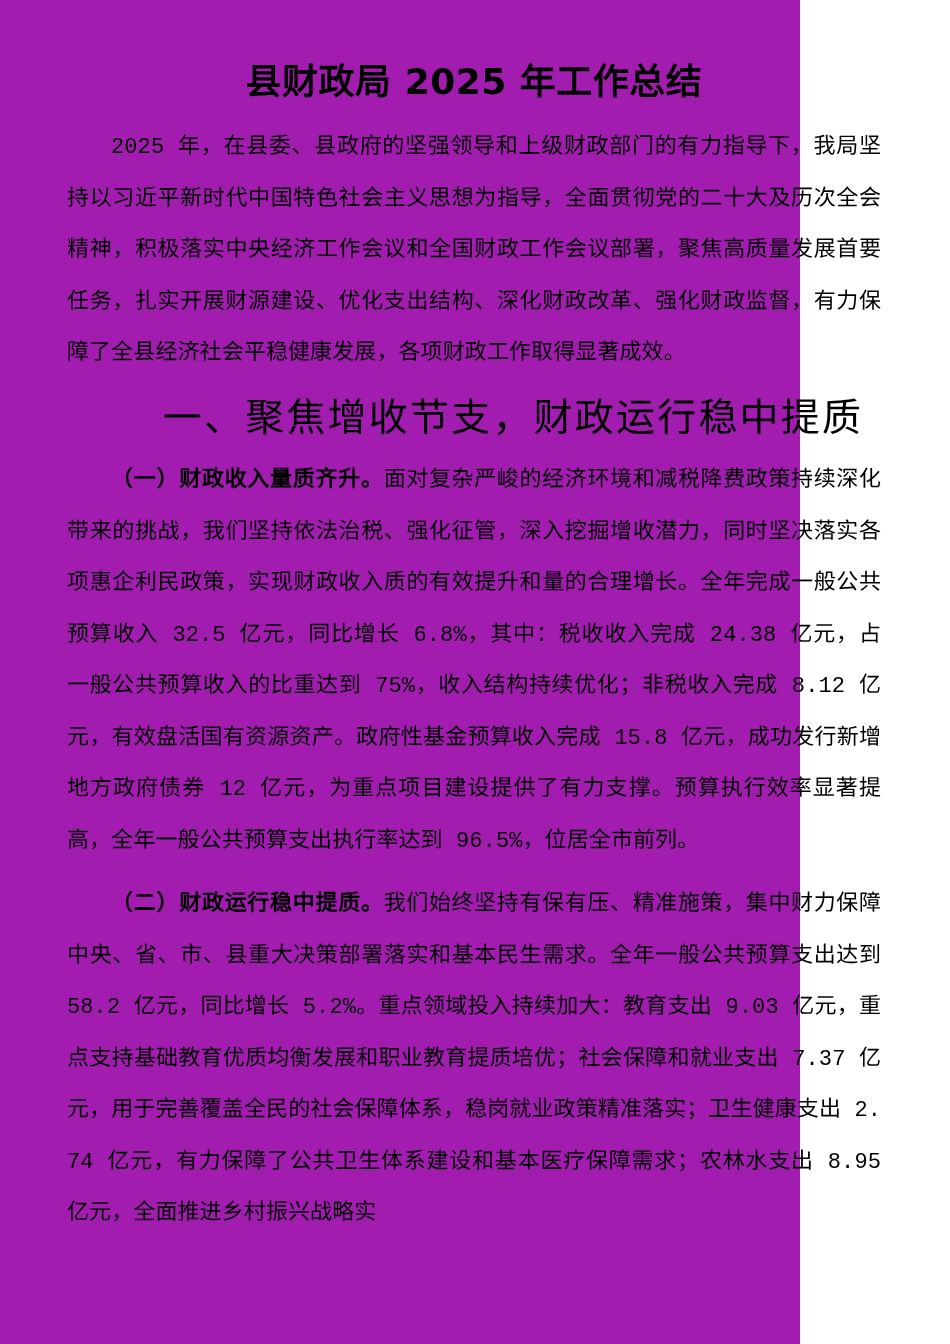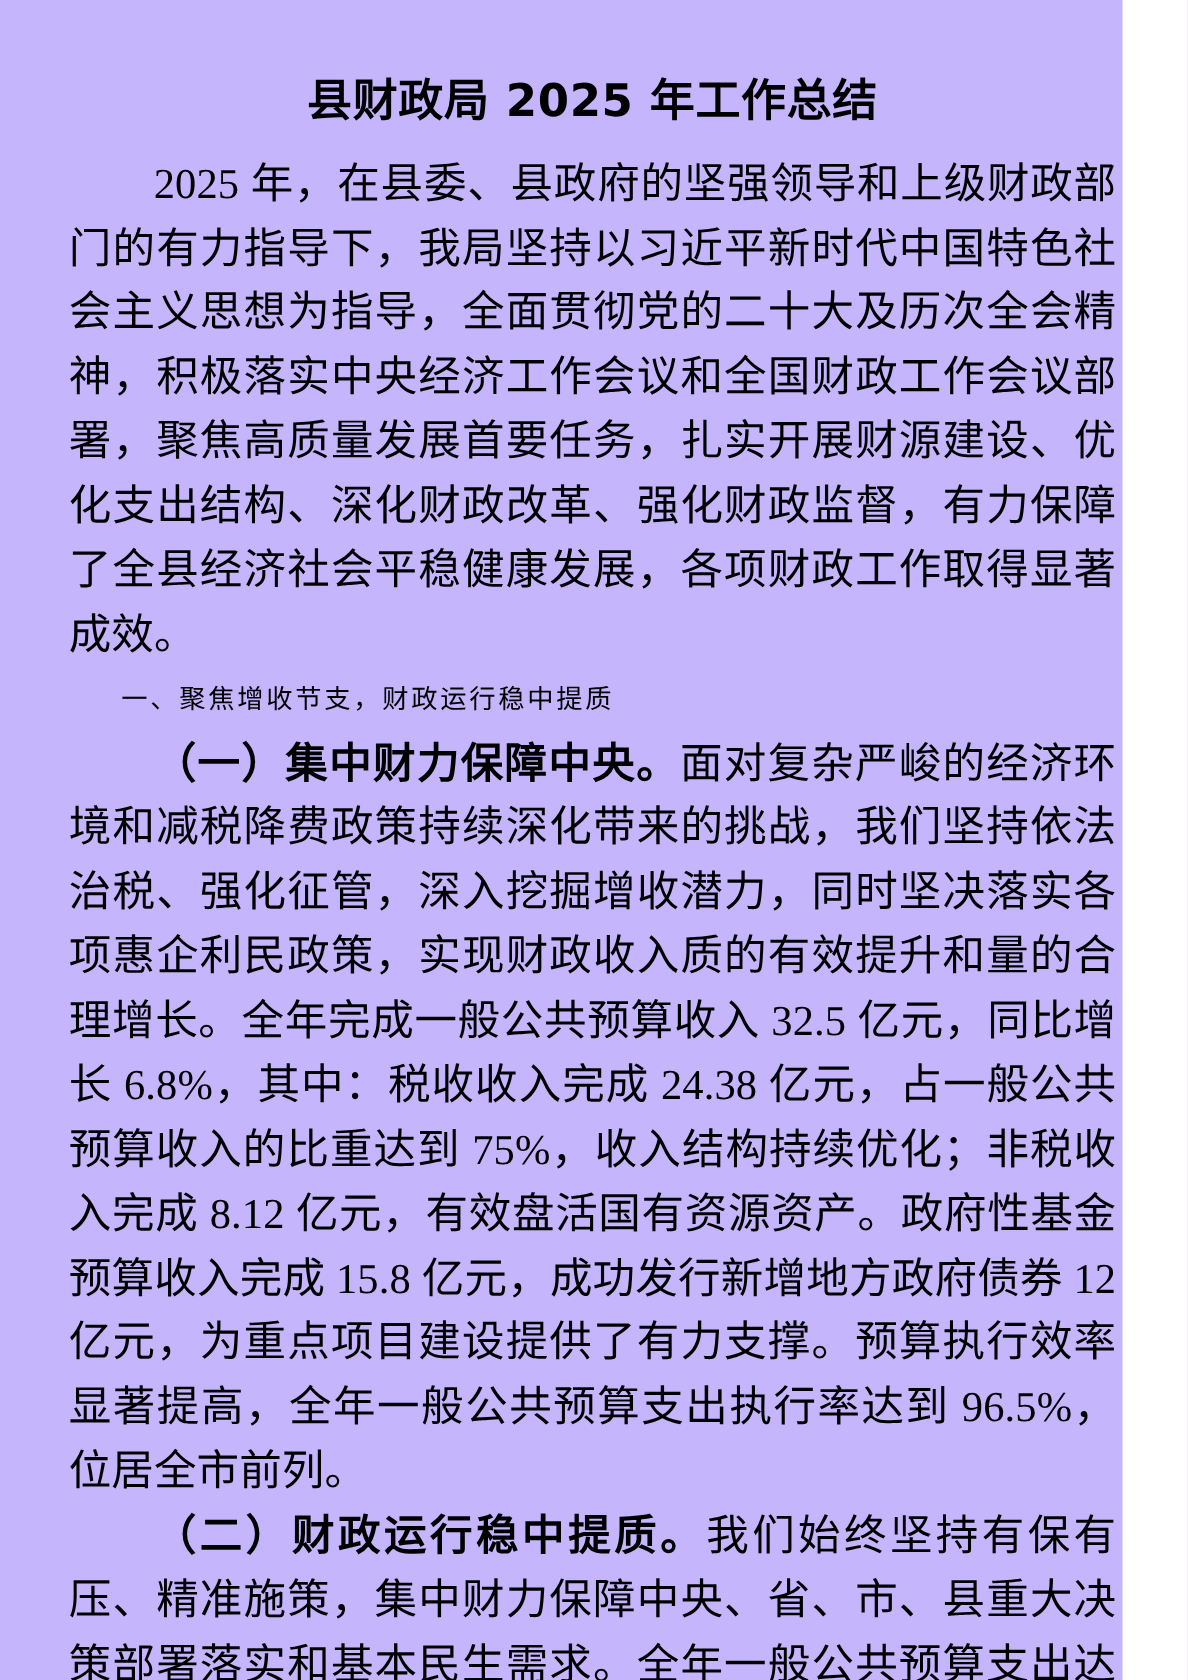--- a/index.html
+++ b/index.html
@@ -12,23 +12,23 @@
     width: 950px;
     height: 1344px;
     overflow: hidden;
     font-family: "Liberation Sans", "DejaVu Sans", sans-serif;
     color: #000000;
     -webkit-font-smoothing: antialiased;
   }
 
   .page {
     position: relative;
-    width: 898px;
+    width: 800px;
     height: 1344px;
-    background: #c4b5fd;
+    background: #a21caf;
     box-sizing: border-box;
     padding: 0;
   }
 
   .doc-body {
     position: absolute;
     left: 55px;
     top: 0;
     width: 838px;
   }
@@ -41,66 +41,66 @@
     font-size: 36px;
     line-height: 52px;
     font-weight: 700;
     letter-spacing: 0.5px;
     white-space: nowrap;
     font-family: "DejaVu Sans", "Liberation Sans", sans-serif;
   }
 
   
   .para {
-    margin: 0;
-    font-size: 34px;
+    margin: 12px;
+    font-size: 22px;
     line-height: 51.5px;
     text-align: justify;
     text-justify: inter-ideograph;
     text-align-last: left;
     letter-spacing: 0.1px;
     word-break: break-all;
-    font-family: Liberation Serif, serif;
+    font-family: Liberation Mono, monospace;
   }
 
   .para.indent {
     text-indent: 2em;
   }
 
   .para.first-body {
     margin-top: 14px;
   }
 
   
   .section-heading {
     margin: 0;
-    font-size: 21px;
+    font-size: 39px;
     line-height: 51.5px;
     text-indent: 2em;
     letter-spacing: 2.2px;
     font-weight: 400;
     font-family: "DejaVu Sans", "Liberation Sans", sans-serif;
-    text-align: left;
+    text-align: center;
   }
 
   .lead {
     font-weight: 700;
     letter-spacing: 0.2px;
   }
 </style>
 </head>
 <body>
 
 <div class="page">
   <div class="doc-body">
 
     <h1 class="doc-title">县财政局 2025 年工作总结</h1>
 
     <p class="para indent first-body">2025 年，在县委、县政府的坚强领导和上级财政部门的有力指导下，我局坚持以习近平新时代中国特色社会主义思想为指导，全面贯彻党的二十大及历次全会精神，积极落实中央经济工作会议和全国财政工作会议部署，聚焦高质量发展首要任务，扎实开展财源建设、优化支出结构、深化财政改革、强化财政监督，有力保障了全县经济社会平稳健康发展，各项财政工作取得显著成效。</p>
 
     <p class="section-heading">一、聚焦增收节支，财政运行稳中提质</p>
 
-    <p class="para indent"><span class="lead">（一）集中财力保障中央。</span><span>面对复杂严峻的经济环境和减税降费政策持续深化带来的挑战，我们坚持依法治税、强化征管，深入挖掘增收潜力，同时坚决落实各项惠企利民政策，实现财政收入质的有效提升和量的合理增长。全年完成一般公共预算收入 32.5 亿元，同比增长 6.8%，其中：税收收入完成 24.38 亿元，占一般公共预算收入的比重达到 75%，收入结构持续优化；非税收入完成 8.12 亿元，有效盘活国有资源资产。政府性基金预算收入完成 15.8 亿元，成功发行新增地方政府债券 12 亿元，为重点项目建设提供了有力支撑。预算执行效率显著提高，全年一般公共预算支出执行率达到 96.5%，位居全市前列。</span></p>
+    <p class="para indent"><span class="lead">（一）财政收入量质齐升。</span><span>面对复杂严峻的经济环境和减税降费政策持续深化带来的挑战，我们坚持依法治税、强化征管，深入挖掘增收潜力，同时坚决落实各项惠企利民政策，实现财政收入质的有效提升和量的合理增长。全年完成一般公共预算收入 32.5 亿元，同比增长 6.8%，其中：税收收入完成 24.38 亿元，占一般公共预算收入的比重达到 75%，收入结构持续优化；非税收入完成 8.12 亿元，有效盘活国有资源资产。政府性基金预算收入完成 15.8 亿元，成功发行新增地方政府债券 12 亿元，为重点项目建设提供了有力支撑。预算执行效率显著提高，全年一般公共预算支出执行率达到 96.5%，位居全市前列。</span></p>
 
     <p class="para indent"><span class="lead">（二）财政运行稳中提质。</span><span>我们始终坚持有保有压、精准施策，集中财力保障中央、省、市、县重大决策部署落实和基本民生需求。全年一般公共预算支出达到 58.2 亿元，同比增长 5.2%。重点领域投入持续加大：教育支出 9.03 亿元，重点支持基础教育优质均衡发展和职业教育提质培优；社会保障和就业支出 7.37 亿元，用于完善覆盖全民的社会保障体系，稳岗就业政策精准落实；卫生健康支出 2.74 亿元，有力保障了公共卫生体系建设和基本医疗保障需求；农林水支出 8.95 亿元，全面推进乡村振兴战略实</span></p>
 
   </div>
 </div>
 
 </body></html>

